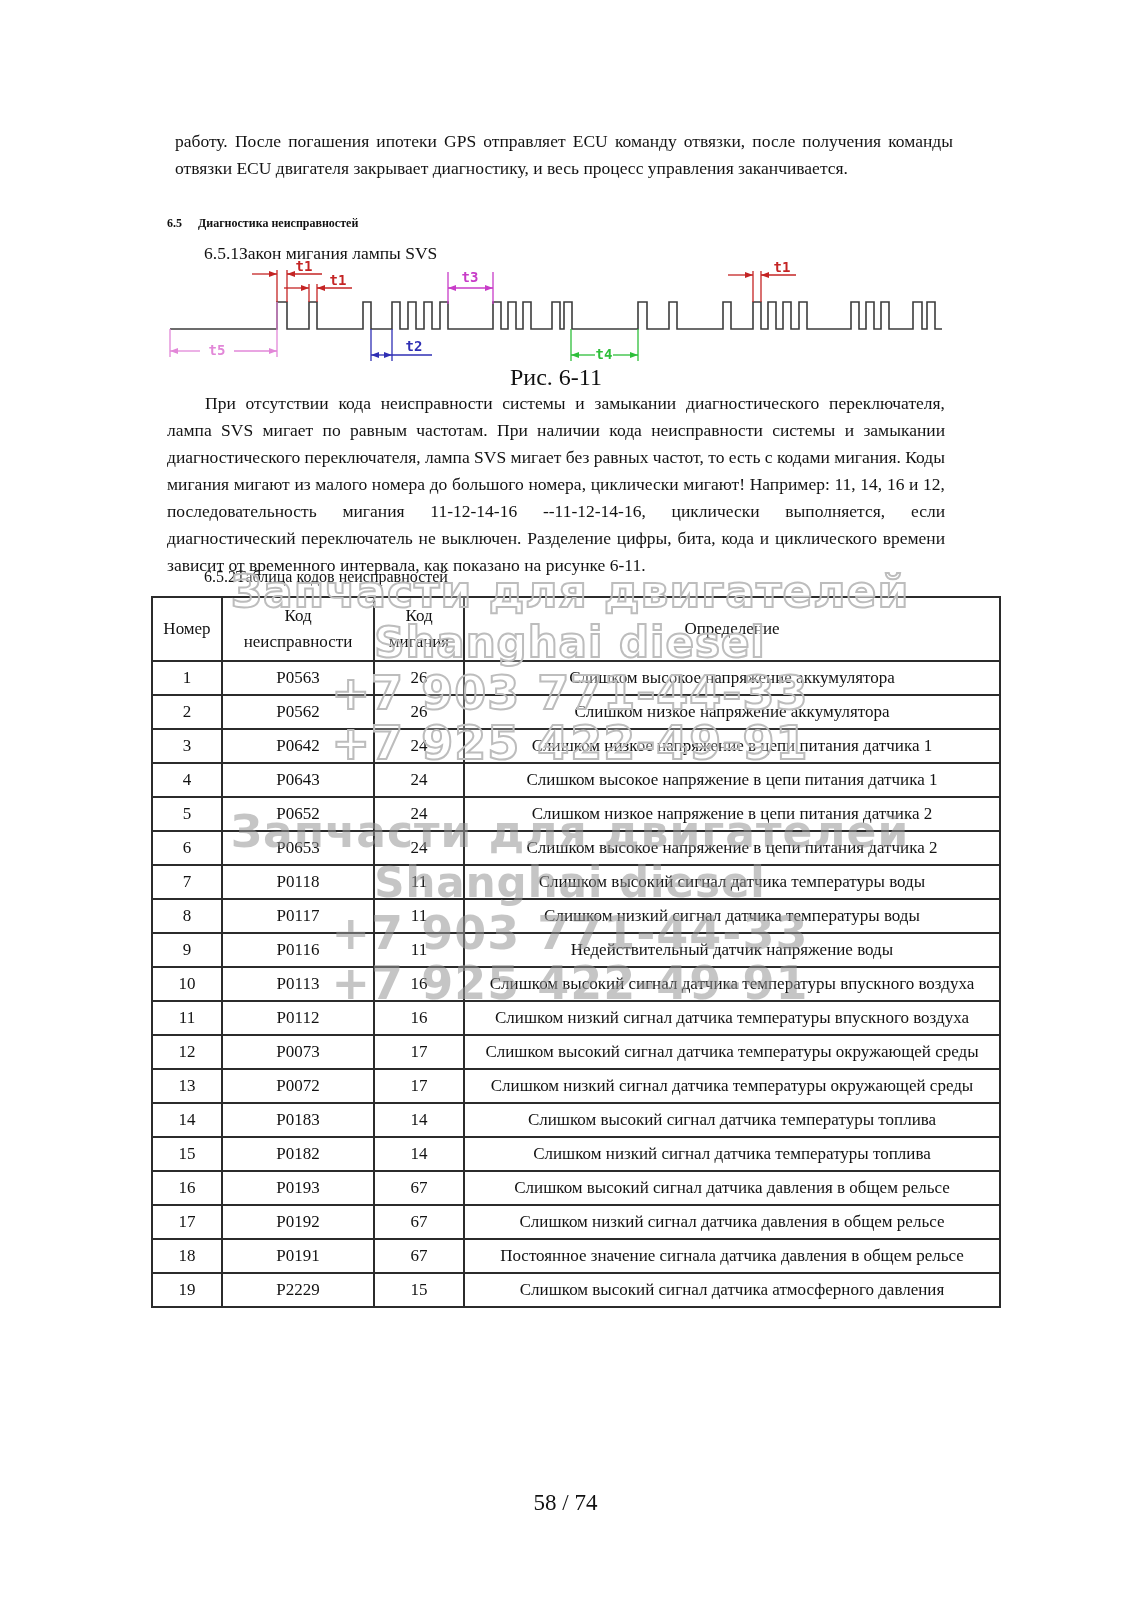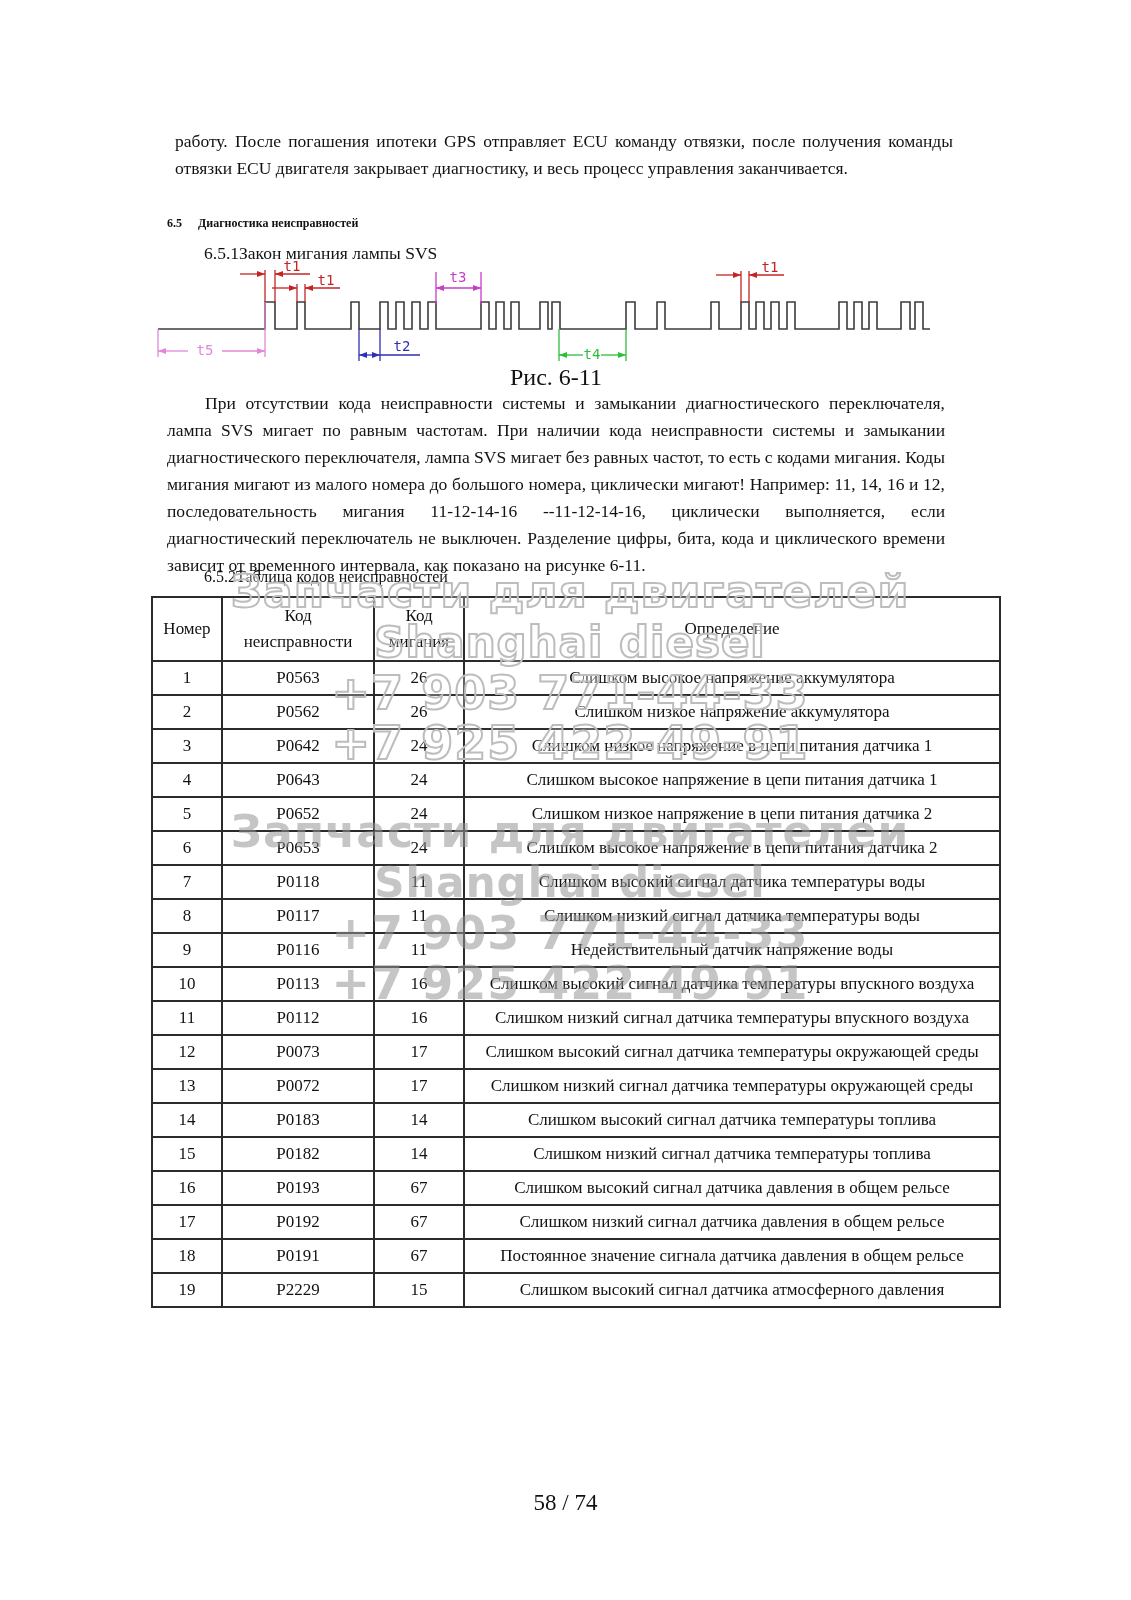--- a/index.html
+++ b/index.html
@@ -18,21 +18,21 @@
   }
   .heading{
     position:absolute;left:167px;top:216px;
     font-size:12px;font-weight:bold;white-space:nowrap;
   }
   .heading .num{margin-right:16px;}
   .subhead1{
     position:absolute;left:204px;top:243px;
     font-size:17.5px;white-space:nowrap;
   }
-  .wavewrap{position:absolute;left:140px;top:258px;width:805px;height:112px;}
+  .wavewrap{position:absolute;left:152px;top:258px;width:805px;height:112px;font-weight:bold;}
   .wavewrap svg{display:block;}
   .wavewrap text{
     font-family:"DejaVu Sans Mono", monospace;
     font-size:14px;
   }
   .figcap{
     position:absolute;left:167px;top:364px;width:778px;
     text-align:center;font-size:24px;
   }
   .bodypara{

